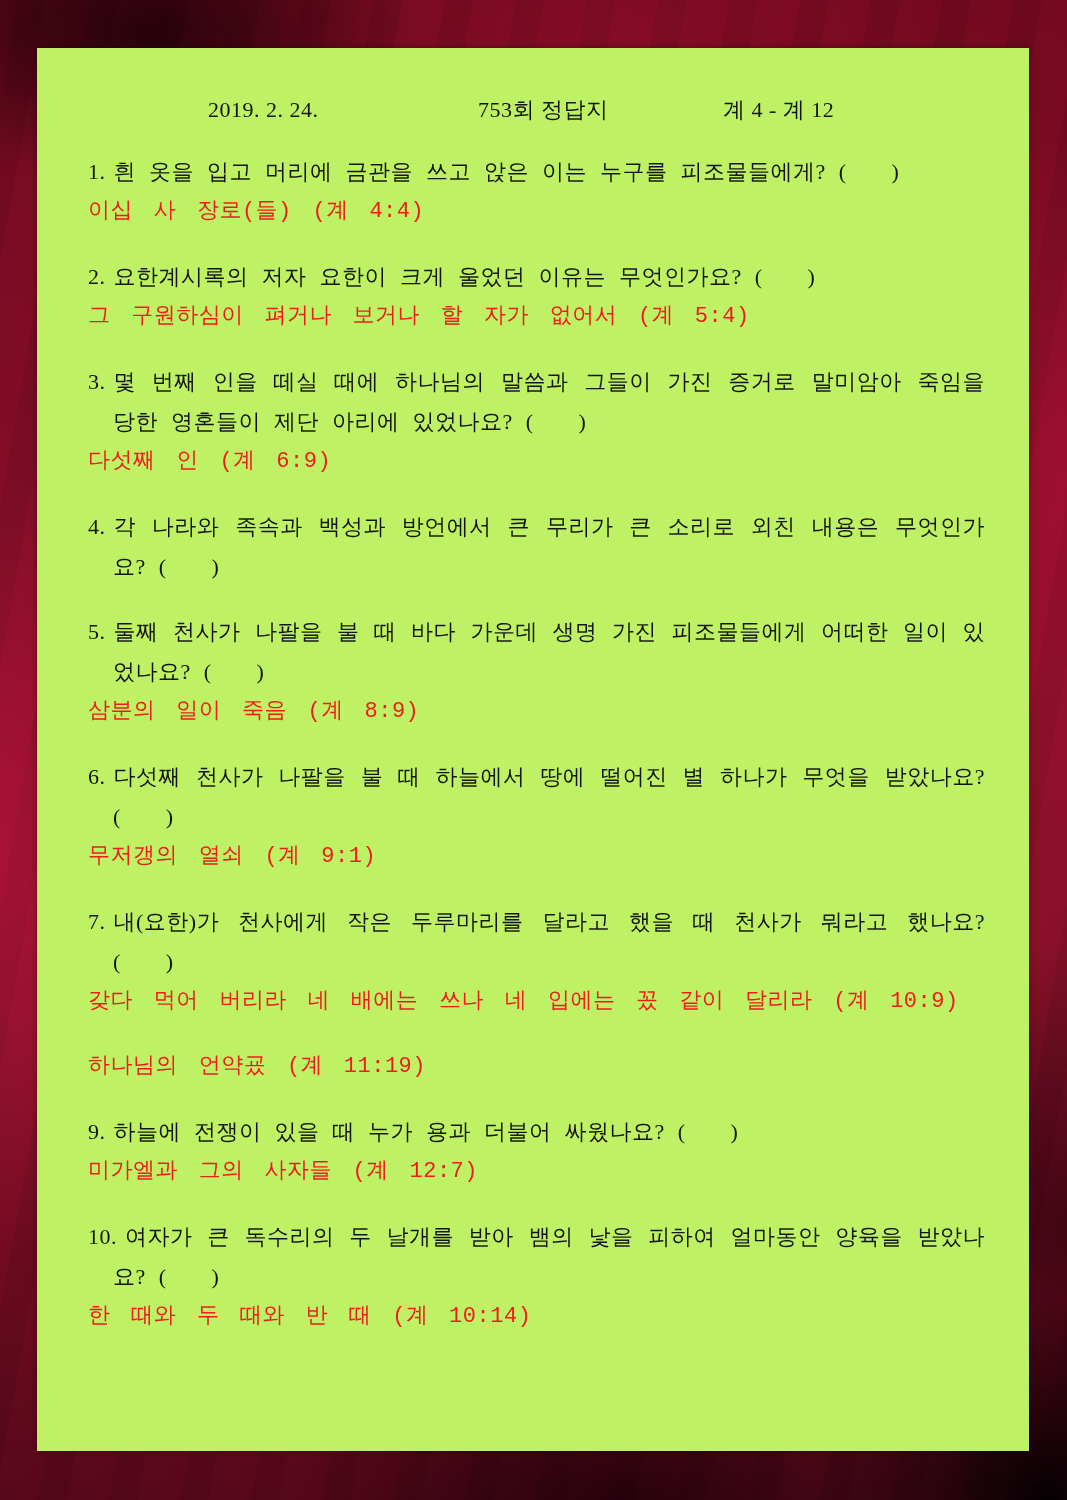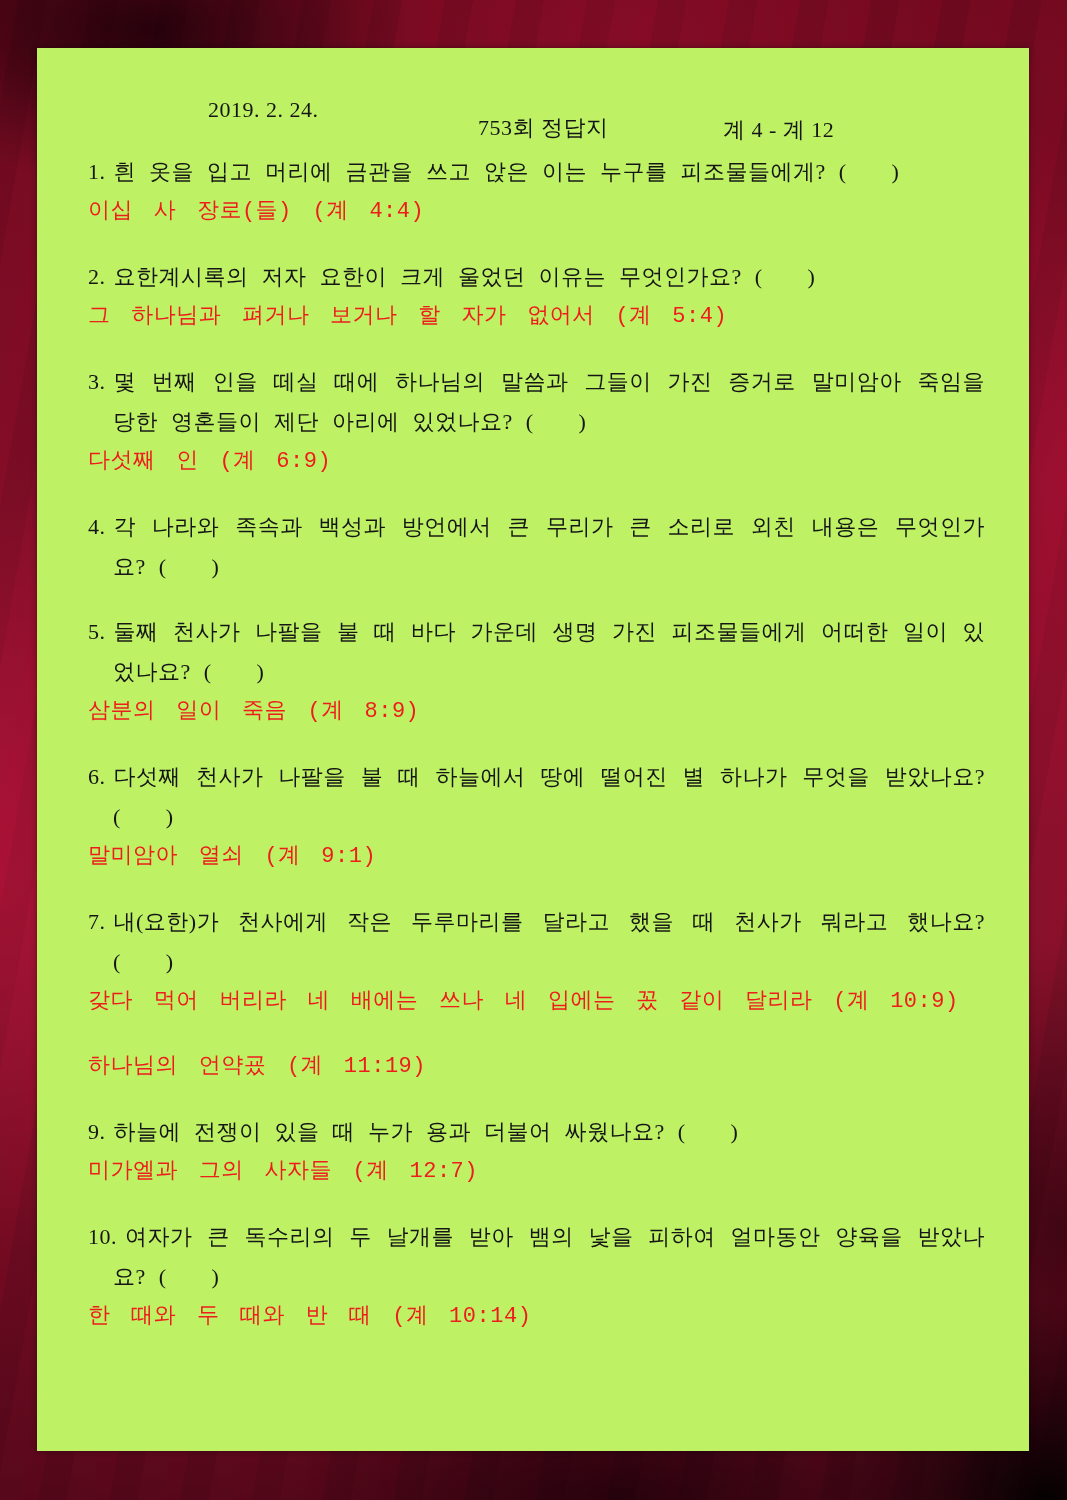--- a/index.html
+++ b/index.html
@@ -53,22 +53,22 @@
     font-size: 22px;
     line-height: 40px;
     letter-spacing: 0.5px;
   }
   .header {
     position: relative;
     height: 40px;
     white-space: nowrap;
   }
   .header .h-date  { position: absolute; left: 120px; top: 0; }
-  .header .h-title { position: absolute; left: 390px; top: 18px; }
-  .header .h-range { position: absolute; left: 635px; top: 0; margin-top: 20px; }
+  .header .h-title { position: absolute; left: 390px; top: 0; }
+  .header .h-range { position: absolute; left: 635px; top: 0; }
   .note {
     margin-left: 197px;
     height: 40px;
     white-space: nowrap;
   }
   .qa-list { margin-top: 22px; }
   .qa-block { margin-bottom: 25px; }
   .question {
     margin: 0;
     text-align: justify;
@@ -101,40 +101,40 @@
 
 
     <div class="qa-list">
   <div class="qa-block">
     <p class="question"><span class="q-num">1.</span><span>흰 옷을 입고 머리에 금관을 쓰고 앉은 이는 누구를 피조물들에게? (  )</span></p>
     <p class="answer">이십 사 장로(들) (계 4:4)</p>
   </div>
 
   <div class="qa-block">
     <p class="question"><span class="q-num">2.</span><span>요한계시록의 저자 요한이 크게 울었던 이유는 무엇인가요? (  )</span></p>
-    <p class="answer">그 하나님과 펴거나 보거나 할 자가 없어서 (계 5:4)</p>
+    <p class="answer">그 구원하심이 펴거나 보거나 할 자가 없어서 (계 5:4)</p>
   </div>
 
   <div class="qa-block">
     <p class="question"><span class="q-num">3.</span><span>몇 번째 인을 떼실 때에 하나님의 말씀과 그들이 가진 증거로 말미암아 죽임을 당한 영혼들이 제단 아리에 있었나요? (  )</span></p>
     <p class="answer">다섯째 인 (계 6:9)</p>
   </div>
 
   <div class="qa-block">
     <p class="question"><span class="q-num">4.</span><span>각 나라와 족속과 백성과 방언에서 큰 무리가 큰 소리로 외친 내용은 무엇인가요? (  )</span></p>
   </div>
 
   <div class="qa-block">
     <p class="question"><span class="q-num">5.</span><span>둘째 천사가 나팔을 불 때 바다 가운데 생명 가진 피조물들에게 어떠한 일이 있었나요? (  )</span></p>
     <p class="answer">삼분의 일이 죽음 (계 8:9)</p>
   </div>
 
   <div class="qa-block">
     <p class="question"><span class="q-num">6.</span><span>다섯째 천사가 나팔을 불 때 하늘에서 땅에 떨어진 별 하나가 무엇을 받았나요? (  )</span></p>
-    <p class="answer">말미암아 열쇠 (계 9:1)</p>
+    <p class="answer">무저갱의 열쇠 (계 9:1)</p>
   </div>
 
   <div class="qa-block">
     <p class="question"><span class="q-num">7.</span><span>내(요한)가 천사에게 작은 두루마리를 달라고 했을 때 천사가 뭐라고 했나요? (  )</span></p>
     <p class="answer">갖다 먹어 버리라 네 배에는 쓰나 네 입에는 꽀 같이 달리라 (계 10:9)</p>
   </div>
 
   <div class="qa-block">
     <p class="answer">하나님의 언약굤 (계 11:19)</p>
   </div>

